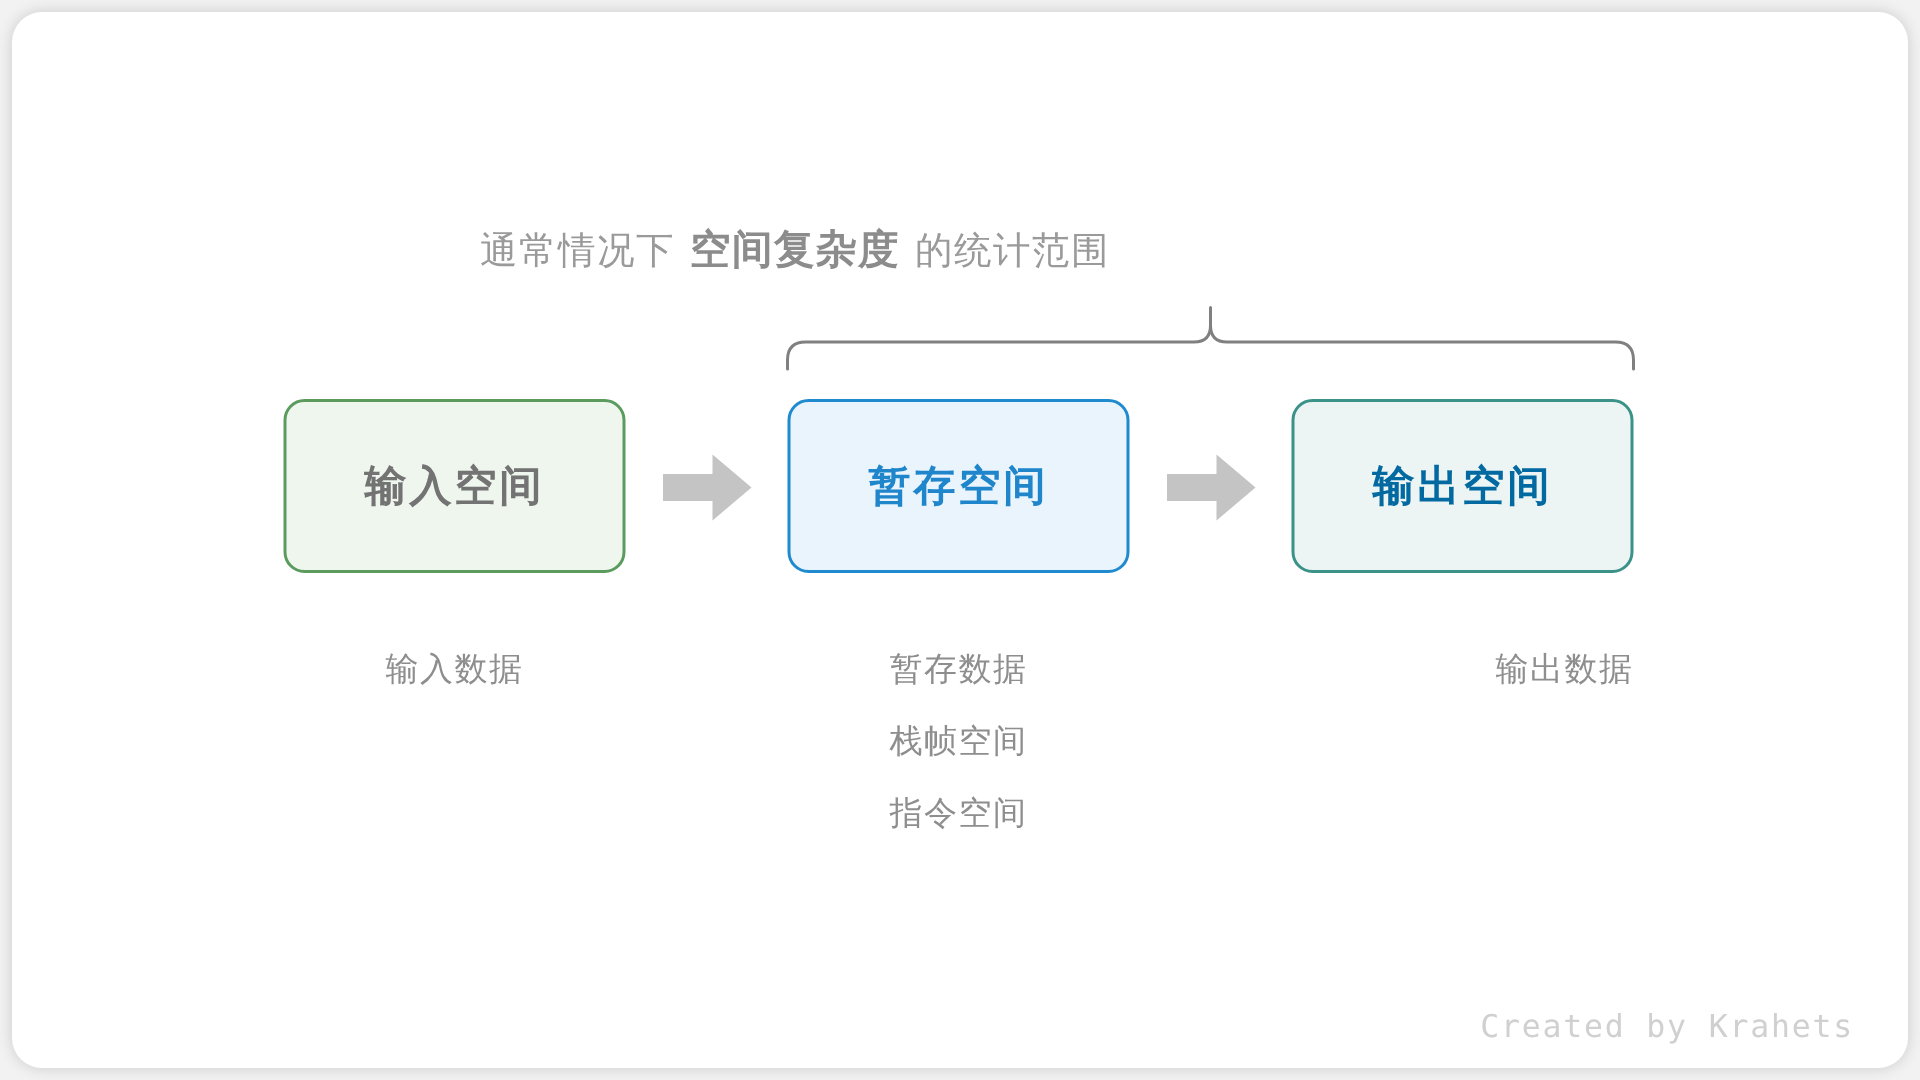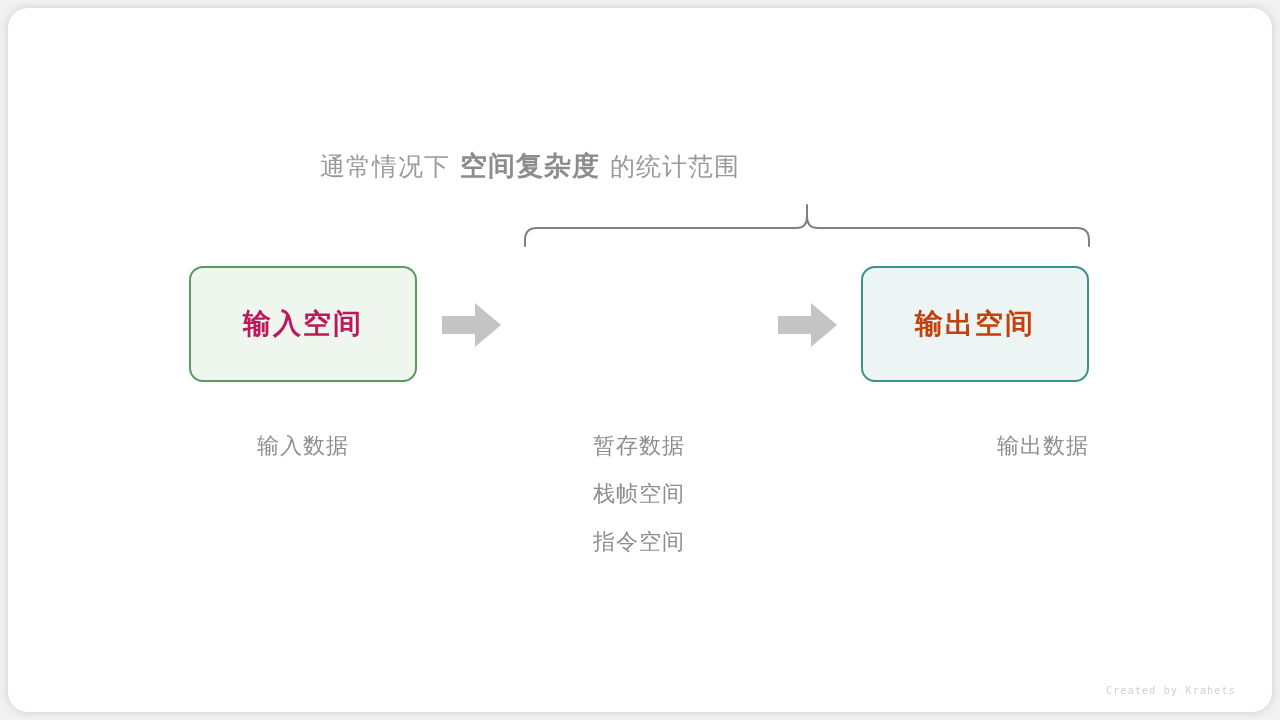--- a/index.html
+++ b/index.html
@@ -80,35 +80,35 @@
     font-size: 28px;
     font-weight: bold;
     letter-spacing: 2px;
   }
 
   #box-input {
     left: 189px;
     background: #eef6ee;
     border-color: #5b9b5e;
   }
-  #box-input .box-label { color: #be185d; }
+  #box-input .box-label { color: #737373; }
 
   #box-buffer {
     left: 525px;
     background: #e9f4fd;
     border-color: #1f8ace;
   }
   #box-buffer .box-label { color: #1f86cb; }
 
   #box-output {
     left: 861px;
     background: #ecf5f3;
     border-color: #3b9288;
   }
-  #box-output .box-label { color: #c2410c; }
+  #box-output .box-label { color: #0369a1; }
 
   
   .arrow {
     position: absolute;
     top: 302px;
   }
   #arrow-1 { left: 442px; }
   #arrow-2 { left: 778px; }
 
   
@@ -129,21 +129,21 @@
     letter-spacing: 1px;
     white-space: nowrap;
   }
 
   
   #watermark {
     position: absolute;
     right: 44px;
     bottom: 24px;
     font-family: "DejaVu Sans Mono", "Liberation Mono", monospace;
-    font-size: 10px;
+    font-size: 21px;
     color: #d0d0d0;
     letter-spacing: 1.2px;
   }
 </style>
 </head>
 <body>
 
 <div id="stage">
   <div id="card"></div>
 
@@ -154,20 +154,23 @@
   <div id="brace">
     <svg width="590" height="60" viewBox="0 0 590 60" fill="none" xmlns="http://www.w3.org/2000/svg">
       <path d="M10 50 L10 44 Q10 32 22 32 L281 32 Q292 32 292 21 L292 9 L292 21 Q292 32 303 32 L562 32 Q574 32 574 44 L574 50" stroke="#808080" stroke-width="2" fill="none" stroke-linecap="round" stroke-linejoin="round"></path>
     </svg>
   </div>
 
   <div class="box" id="box-input">
     <span class="box-label">输入空间</span>
   </div>
 
+  <div class="box" id="box-buffer">
+    <span class="box-label">暂存空间</span>
+  </div>
 
   <div class="box" id="box-output">
     <span class="box-label">输出空间</span>
   </div>
 
   <div class="arrow" id="arrow-1">
     <svg width="60" height="46" viewBox="0 0 60 46" xmlns="http://www.w3.org/2000/svg">
       <path d="M0 14 L33 14 L33 1 L59 23 L33 45 L33 32 L0 32 Z" fill="#c4c4c4"></path>
     </svg>
   </div>

